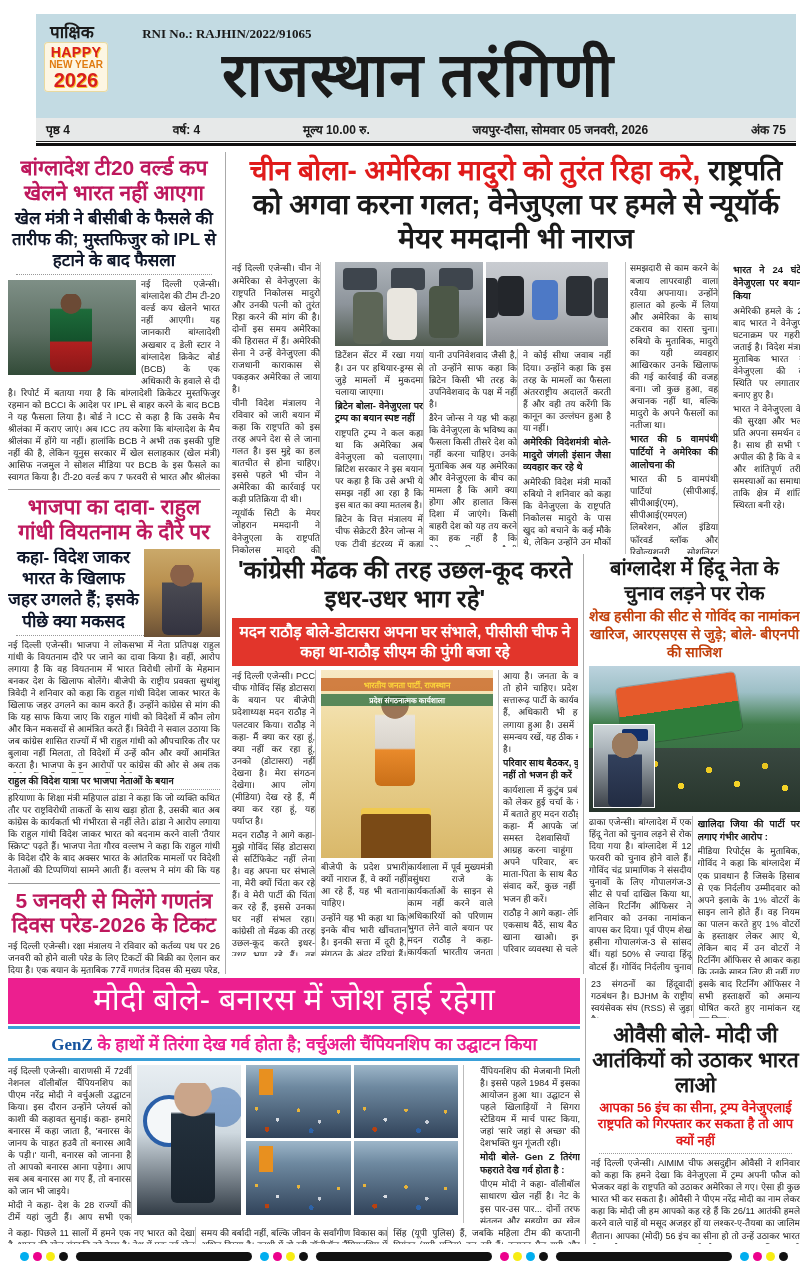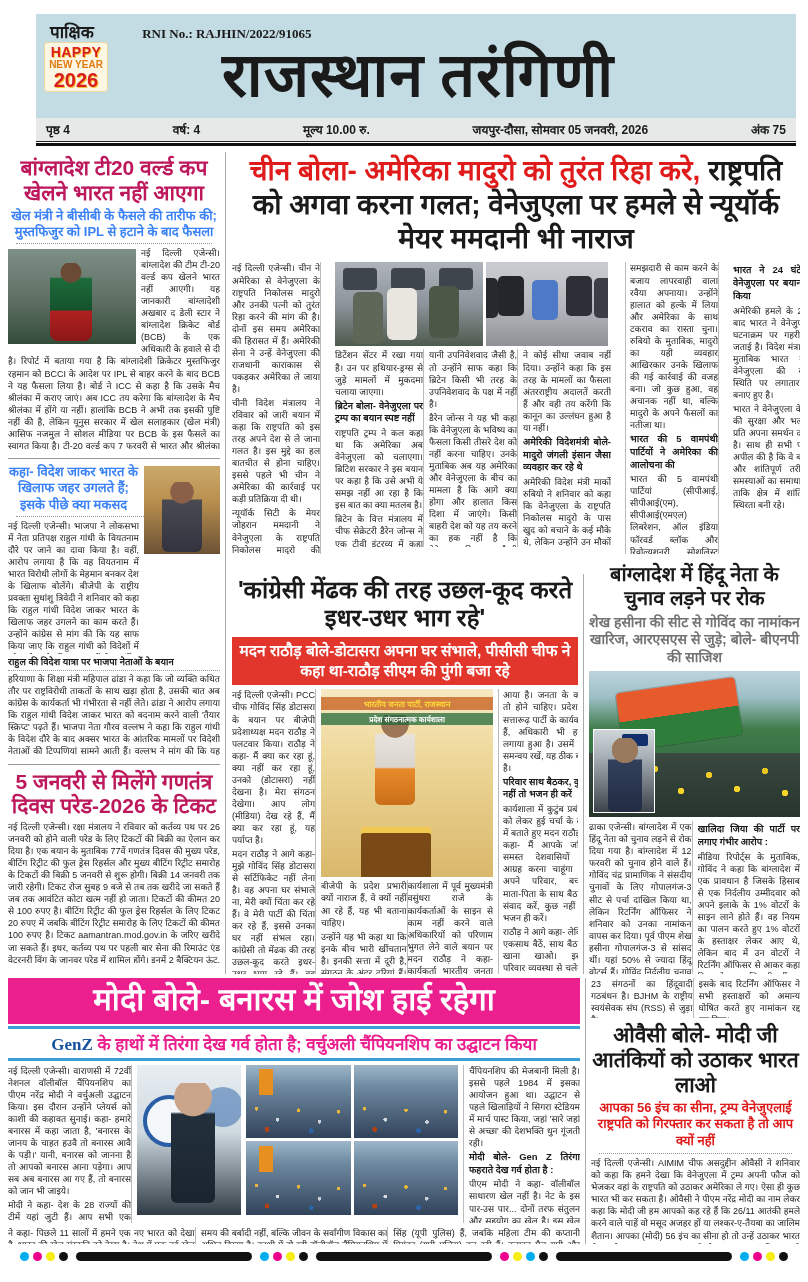--- a/index.html
+++ b/index.html
@@ -23,21 +23,21 @@
   .content { display:flex; margin-top:6px; height:822px; overflow:hidden; }
   .col-left { width:218px; padding-right:5px; border-right:1px solid #aaa; overflow:hidden; }
   .main-area { flex:1; padding-left:6px; overflow:hidden; }
   .bottom-band { display:flex; height:266px; overflow:hidden; margin-top:4px; }
   .bottom-left { width:578px; padding-right:5px; border-right:1px solid #aaa; overflow:hidden; }
   .bottom-right { flex:1; padding-left:5px; overflow:hidden; }
 
   
   .hl { font-weight:900; text-align:center; line-height:1.18; color:#be185d; }
   .hl-1 { font-size:21px; margin:4px 0 2px; }
-  .sub-red { color:#3b82f6; font-weight:bold; text-align:center; font-size:13px; line-height:1.25; margin:2px 0 3px; }
+  .sub-red { color:#0f172a; font-weight:bold; text-align:center; font-size:17px; line-height:1.25; margin:2px 0 3px; }
   .dotted { border-top:1px dotted #999; margin:3px 8px; }
   .body-txt { font-size:9px; line-height:1.34; text-align:justify; }
   .body-txt p { margin-bottom:2px; }
   .inline-head { font-weight:bold; font-size:9.5px; margin:2px 0; }
   .h-rule { border-top:1px solid #999; margin:5px 0; }
   .photo { background:#999; position:relative; overflow:hidden; }
   .colrule { border-right:1px solid #bbb; }
 
   
   .ph-cricket { float:left; width:128px; height:95px; margin:2px 5px 2px 0;
@@ -57,50 +57,50 @@
   .lead-photos { display:flex; gap:3px; margin-bottom:3px; }
   .ph-plane { width:148px; height:84px; background:linear-gradient(180deg,#aeb4ba 0%,#8d949b 50%,#4f5a4e 100%); }
   .ph-plane::before { content:""; position:absolute; left:8px; top:6px; width:34px; height:22px; background:#3e454d; border-radius:4px; box-shadow:48px 0 0 #3e454d, 96px 0 0 #3e454d; }
   .ph-plane::after { content:""; position:absolute; left:52px; top:26px; width:30px; height:52px; background:#e9e6df; border-radius:6px; box-shadow:42px -2px 0 #4c5747, -34px 4px 0 #5d6657; }
   .ph-detain { width:122px; height:84px; background:linear-gradient(180deg,#c9ccd1 0%,#b3b7bd 55%,#8e9297 100%); }
   .ph-detain::after { content:""; position:absolute; left:46px; top:18px; width:26px; height:40px; background:#4d79c6; border-radius:5px; box-shadow:-34px -4px 0 #23262b, 34px -4px 0 #2c3036, 62px -2px 0 #3a3e44, -60px -2px 0 #26292e; }
   .lead-3col { display:flex; gap:5px; height:198px; overflow:hidden; }
   .lead-3col > div { flex:1; overflow:hidden; }
 
   
-  .middle-band { display:flex; margin-top:8px; height:424px; overflow:hidden;align-items:center; }
+  .middle-band { display:flex; margin-top:0; height:424px; overflow:hidden; }
   .frog { width:352px; flex:none; padding-right:5px; border-right:1px solid #aaa; overflow:hidden; }
   .bangla { flex:1; padding-left:5px; overflow:hidden; }
   .frog-hl { font-size:24px; font-weight:900; text-align:center; line-height:1.2; margin:2px 0 4px; }
   .banner-red { background:#e2352b; color:#fff; font-weight:bold; text-align:center; font-size:15.5px; line-height:1.3; padding:4px 6px; margin-bottom:4px; }
   .frog-body { display:flex; gap:5px; height:286px; overflow:hidden; }
   .frog-col { width:84px; flex:none; overflow:hidden; }
   .frog-mid { width:172px; flex:none; overflow:hidden; }
   .ph-podium { width:172px; height:188px; background:linear-gradient(180deg,#f7e9c4 0%,#eed89a 35%,#d9b86a 100%); margin-bottom:3px; }
   .ph-podium::before { content:""; position:absolute; left:54px; top:26px; width:40px; height:90px; background:radial-gradient(circle at 50% 10%, #9c7657 16%, transparent 17%), linear-gradient(180deg, transparent 20%, #e8e4dd 22%, #d9d4cc 58%, #e98a2b 60%, #c96f18 100%); border-radius:6px; }
   .ph-podium::after { content:""; position:absolute; left:40px; bottom:0; width:70px; height:44px; background:#7a4a16; border-radius:3px 3px 0 0; box-shadow:0 -6px 0 #f0c94e; }
   .podium-txt { position:absolute; top:8px; left:0; right:0; text-align:center; color:#fdd63a; background:rgba(196,92,26,.75); font-size:8px; font-weight:bold; padding:1px 0; }
   .podium-txt2 { position:absolute; top:24px; left:0; right:0; text-align:center; color:#fff; background:rgba(23,99,52,.7); font-size:7.5px; font-weight:bold; padding:1px 0; }
   .frog-2col { display:flex; height:128px; overflow:hidden; }
   .frog-2col > div { flex:1; overflow:hidden; }
 
   .bangla-hl { font-size:20px; font-weight:900; text-align:center; line-height:1.22; margin:2px 0; }
-  .bangla-sub { color:#737373; font-weight:bold; text-align:center; font-size:14px; line-height:1.28; margin:3px 0 4px; }
+  .bangla-sub { color:#c2410c; font-weight:bold; text-align:center; font-size:14px; line-height:1.28; margin:3px 0 4px; }
   .ph-rally { width:100%; height:146px; background:linear-gradient(180deg,#bcd3de 0%,#9dbfc6 18%,#3f7c4a 40%,#2c5c38 100%); margin-bottom:4px; }
   .ph-rally::before { content:""; position:absolute; left:30px; top:14px; width:120px; height:58px; background:linear-gradient(180deg,#e65a2b 0 50%, #2f7d3a 50% 100%); transform:rotate(-8deg); border-radius:4px; box-shadow:0 0 0 1px rgba(0,0,0,.2); }
   .ph-rally::after { content:""; position:absolute; left:0; bottom:0; right:0; height:64px;
     background:radial-gradient(circle 5px at 12px 20px,#f5d327 60%,transparent 61%),radial-gradient(circle 5px at 38px 34px,#f5d327 60%,transparent 61%),radial-gradient(circle 5px at 66px 16px,#e8c51f 60%,transparent 61%),radial-gradient(circle 5px at 92px 38px,#f5d327 60%,transparent 61%),radial-gradient(circle 5px at 120px 22px,#eecb22 60%,transparent 61%),radial-gradient(circle 5px at 148px 36px,#f5d327 60%,transparent 61%),radial-gradient(circle 5px at 176px 18px,#e8c51f 60%,transparent 61%),radial-gradient(circle 5px at 196px 40px,#f5d327 60%,transparent 61%),linear-gradient(180deg,#394840,#27352c); }
   .rally-inset { position:absolute; left:4px; bottom:4px; width:62px; height:84px; background:linear-gradient(180deg,#cfd6da 0%,#aab3b9 30%,#3d434a 100%); border:1px solid #fff; z-index:2; }
   .rally-inset::after { content:""; position:absolute; left:14px; top:8px; width:34px; height:74px; background:radial-gradient(circle at 50% 16%, #9a7a5e 20%, transparent 21%), linear-gradient(180deg, transparent 28%, #32405c 30%, #222c42 100%); border-radius:5px; }
   .rally-cap { position:absolute; right:6px; top:4px; width:26px; height:12px; background:#12306b; border-radius:2px; }
   .bangla-2col { display:flex; gap:5px; height:168px; overflow:hidden; }
   .bangla-2col > div { flex:1; overflow:hidden; }
 
   
-  .magenta-banner { background:#ec1f8f; color:#fff; font-size:31px; font-weight:700; text-align:center; line-height:1.15; padding:4px 13px 6px; }
+  .magenta-banner { background:#ec1f8f; color:#fff; font-size:31px; font-weight:400; text-align:center; line-height:1.15; padding:4px 13px 6px; }
   .genz-sub { border-top:3px solid #3aa0d8; border-bottom:3px solid #3aa0d8; color:#ec1f8f; font-weight:900; font-size:17px; text-align:center; padding:3px 0; margin:2px 0 4px; }
   .genz-sub .genz { color:#15539e; font-family:"Liberation Serif", serif; }
   .modi-body { display:flex; gap:5px; height:158px; overflow:hidden; }
   .modi-colL { width:124px; flex:none; overflow:hidden; }
   .ph-modi { width:104px; height:150px; flex:none; background:linear-gradient(180deg,#e8eef2 0%,#cfd9e0 45%,#313b45 100%); }
   .ph-modi::before { content:""; position:absolute; left:6px; top:30px; width:44px; height:44px; border-radius:50%; border:4px solid #2a5fa8; background:#f4f7f9; box-shadow:54px -14px 0 -6px rgba(42,95,168,.5); }
   .ph-modi::after { content:""; position:absolute; left:34px; top:18px; width:44px; height:120px; background:radial-gradient(circle at 50% 12%, #caa58a 17%, transparent 18%), radial-gradient(ellipse at 50% 4%, #e8e8e8 10%, transparent 11%), linear-gradient(180deg, transparent 24%, #23303c 26%, #1a242e 100%); border-radius:6px; }
   .crowd-grid { width:212px; flex:none; display:grid; grid-template-columns:1fr 1fr; grid-template-rows:1fr 1fr; gap:3px; height:150px; }
   .crowd { background:linear-gradient(180deg,#9db6c9 0%,#6e89a0 30%,#31435a 100%); position:relative; overflow:hidden; }
   .crowd::after { content:""; position:absolute; inset:0;
@@ -153,20 +153,21 @@
         <h2 class="hl hl-1">बांग्लादेश टी20 वर्ल्ड कप खेलने भारत नहीं आएगा</h2>
         <p class="sub-red">खेल मंत्री ने बीसीबी के फैसले की तारीफ की; मुस्तफिजुर को IPL से हटाने के बाद फैसला</p>
         <div class="dotted"></div>
         <div class="body-txt" style="height:206px; overflow:hidden;">
           <div class="photo ph-cricket"></div>
           <p>नई दिल्ली एजेन्सी। बांग्लादेश की टीम टी-20 वर्ल्ड कप खेलने भारत नहीं आएगी। यह जानकारी बांग्लादेशी अखबार द डेली स्टार ने बांग्लादेश क्रिकेट बोर्ड (BCB) के एक अधिकारी के हवाले से दी है। रिपोर्ट में बताया गया है कि बांग्लादेशी क्रिकेटर मुस्तफिजुर रहमान को BCCI के आदेश पर IPL से बाहर करने के बाद BCB ने यह फैसला लिया है। बोर्ड ने ICC से कहा है कि उसके मैच श्रीलंका में कराए जाएं। अब ICC तय करेगा कि बांग्लादेश के मैच श्रीलंका में होंगे या नहीं। हालांकि BCB ने अभी तक इसकी पुष्टि नहीं की है, लेकिन यूनुस सरकार में खेल सलाहकार (खेल मंत्री) आसिफ नजमुल ने सोशल मीडिया पर BCB के इस फैसले का स्वागत किया है। टी-20 वर्ल्ड कप 7 फरवरी से भारत और श्रीलंका में खेला जाना है। मैचों का शेड्यूल बदलना आसान नहीं है। सभी टीमों के टिकट पहले से बुक हैं। बांग्लादेश के ग्रुप स्टेज के सभी चार मुकाबले भारत में ही शेड्यूल हैं। तीन मैच कोलकाता के ईडन गार्डन्स मैदान पर और एक मैच मुंबई के वानखेड़े स्टेडियम में है।</p>
         </div>
       </article>
       <div class="h-rule"></div>
       <article>
+        <h2 class="hl hl-1">भाजपा का दावा- राहुल गांधी वियतनाम के दौरे पर</h2>
         <div class="body-txt" style="overflow:hidden;">
           <div class="photo ph-trivedi"></div>
           <p class="sub-red" style="text-align:center; clear:none; margin:0 0 3px;">कहा- विदेश जाकर भारत के खिलाफ जहर उगलते हैं; इसके पीछे क्या मकसद</p>
           <div class="dotted"></div>
           <p style="height:134px; overflow:hidden;">नई दिल्ली एजेन्सी। भाजपा ने लोकसभा में नेता प्रतिपक्ष राहुल गांधी के वियतनाम दौरे पर जाने का दावा किया है। वहीं, आरोप लगाया है कि वह वियतनाम में भारत विरोधी लोगों के मेहमान बनकर देश के खिलाफ बोलेंगे। बीजेपी के राष्ट्रीय प्रवक्ता सुधांशु त्रिवेदी ने शनिवार को कहा कि राहुल गांधी विदेश जाकर भारत के खिलाफ जहर उगलने का काम करते हैं। उन्होंने कांग्रेस से मांग की कि यह साफ किया जाए कि राहुल गांधी को विदेशों में कौन लोग और किन मकसदों से आमंत्रित करते हैं। त्रिवेदी ने सवाल उठाया कि जब कांग्रेस शासित राज्यों में भी राहुल गांधी को औपचारिक तौर पर बुलावा नहीं मिलता, तो विदेशों में उन्हें कौन और क्यों आमंत्रित करता है। भाजपा के इन आरोपों पर कांग्रेस की ओर से अब तक कोई आधिकारिक प्रतिक्रिया नहीं आई है।</p>
           <p class="inline-head" style="clear:both; border-bottom:1px dotted #999; padding-bottom:1px;">राहुल की विदेश यात्रा पर भाजपा नेताओं के बयान</p>
           <p style="height:84px; overflow:hidden;">हरियाणा के शिक्षा मंत्री महिपाल ढांडा ने कहा कि जो व्यक्ति कथित तौर पर राष्ट्रविरोधी ताकतों के साथ खड़ा होता है, उसकी बात अब कांग्रेस के कार्यकर्ता भी गंभीरता से नहीं लेते। ढांडा ने आरोप लगाया कि राहुल गांधी विदेश जाकर भारत को बदनाम करने वाली 'तैयार स्क्रिप्ट' पढ़ते हैं। भाजपा नेता गौरव वल्लभ ने कहा कि राहुल गांधी के विदेश दौरे के बाद अक्सर भारत के आंतरिक मामलों पर विदेशी नेताओं की टिप्पणियां सामने आती हैं। वल्लभ ने मांग की कि यह स्पष्ट किया जाए कि राहुल गांधी किन लोगों से मिलते हैं और वहां क्या बातचीत होती है।</p>
         </div>
       </article>
       <div class="h-rule"></div>
@@ -290,21 +291,21 @@
         <div class="crowd-grid">
           <div class="crowd">
               <span class="flag"></span>
             </div>
           <div class="crowd"></div>
           <div class="crowd">
               <span class="flag"></span>
             </div>
           <div class="crowd"></div>
         </div>
-        <div class="modi-colR body-txt" style="border-left:1px solid #bbb; padding-left:5px;">
+        <div class="modi-colR body-txt" style="border-left:1px solid #bbb; padding-left:16px;">
             <p class="">चैंपियनशिप की मेजबानी मिली है। इससे पहले 1984 में इसका आयोजन हुआ था। उद्घाटन से पहले खिलाड़ियों ने सिगरा स्टेडियम में मार्च पास्ट किया, जहां 'सारे जहां से अच्छा' की देशभक्ति धुन गूंजती रही।</p>
             <p class="inline-head">मोदी बोले- Gen Z तिरंगा फहराते देख गर्व होता है :</p>
             <p class="">पीएम मोदी ने कहा- वॉलीबॉल साधारण खेल नहीं है। नेट के इस पार-उस पार... दोनों तरफ संतुलन और सहयोग का खेल है। इस खेल में संकल्प शक्ति भी दिखती है। हम तभी सफल होते हैं, जब अपनी जिम्मेदारी को गंभीरता से निभाते हैं। हमारा देश भी इसी से आगे बढ़ रहा है। स्वच्छता से डिजिटल पेमेंट, एक पेड़ मां के नाम से लेकर विकसित भारत के निर्माण तक हम देश के लिए काम कर रहे हैं।</p>
           </div>
       </div>
       <div class="modi-3col">
         <div class="colrule body-txt">
             <p>ने कहा- पिछले 11 सालों में हमने एक नए भारत को देखा है, भारत की खेल संस्कृति को देखा है। देश में एक नई खेल संस्कृति पनपते देखा है। 2014 में पीएम मोदी ने 'खेलो इंडिया' की शुरुआत की। अब खेल</p>
           </div>
         <div class="colrule body-txt">

